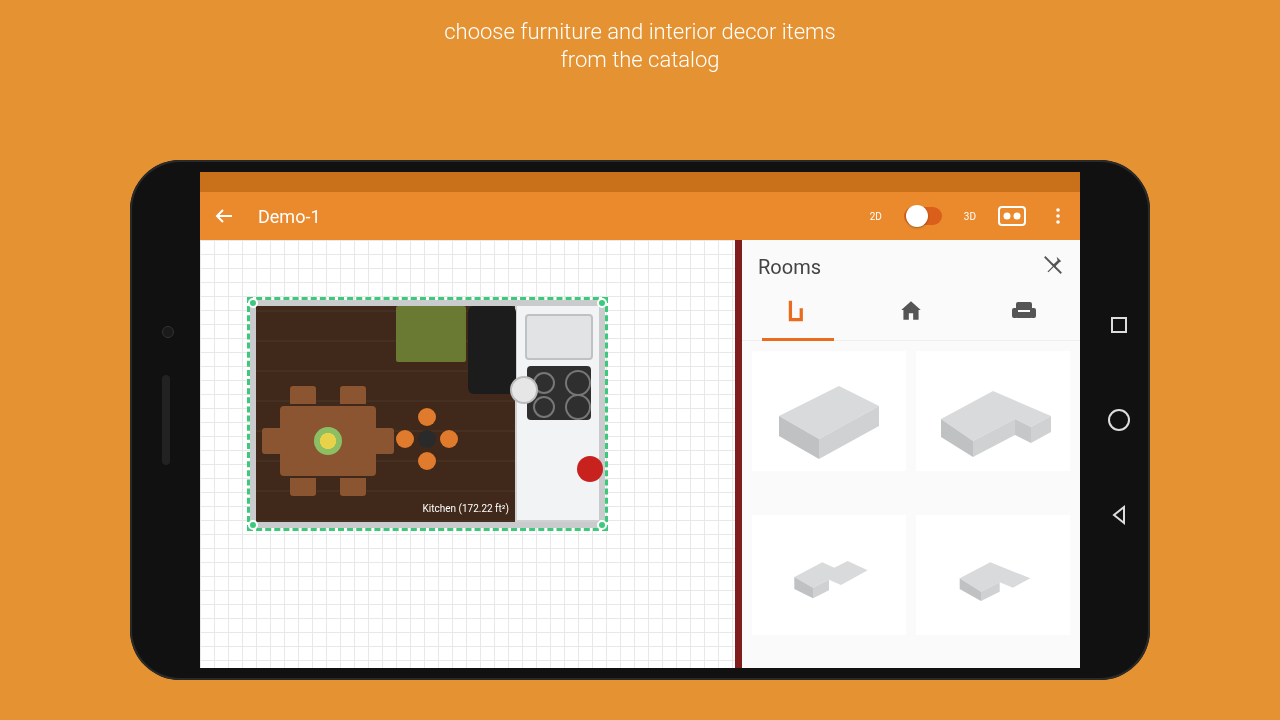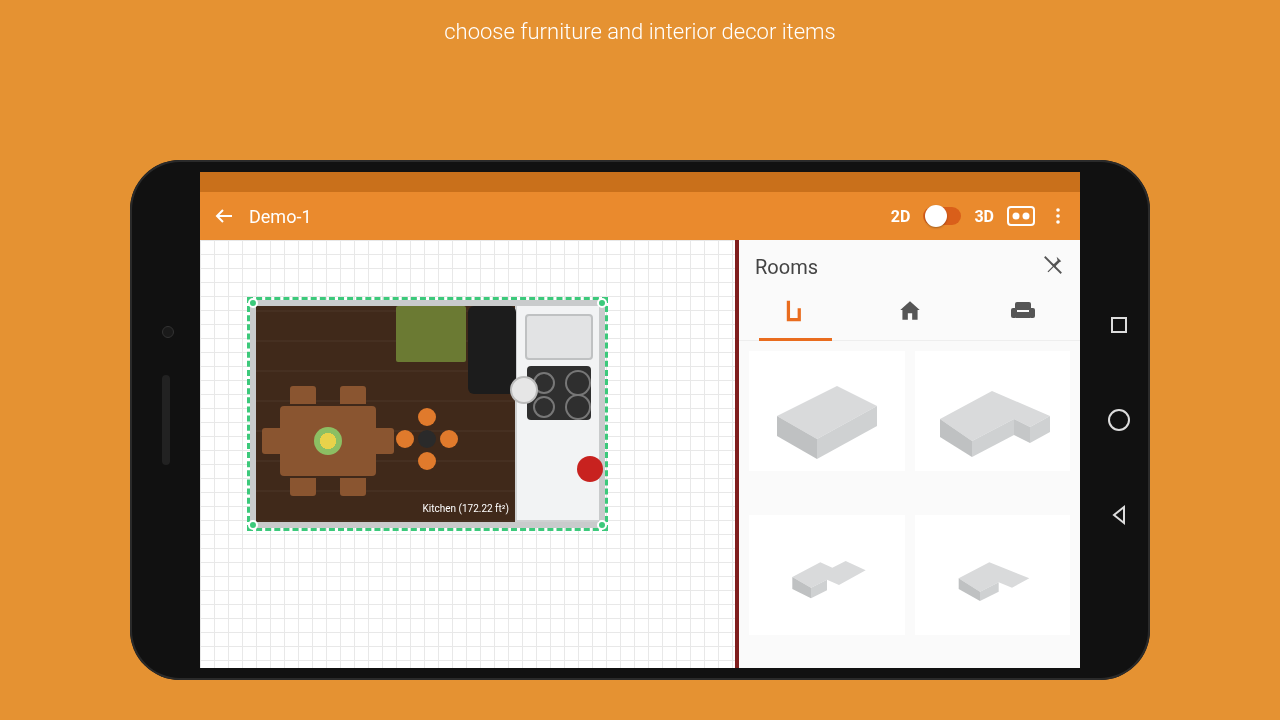--- a/index.html
+++ b/index.html
@@ -63,25 +63,25 @@
     height: 20px;
     background: #c9701b;
   }
   .appbar {
     height: 48px;
     background: #ea8a2d;
     display: flex;
     align-items: center;
     padding: 0 12px;
     color: #fff;
-    gap: 13px;
+    gap: 22px;
   }
   .appbar .back svg { display: block; }
   .appbar .title { font-size: 18px; flex: 1; }
-  .appbar .lbl { font-weight: 700; font-size: 16px; }
+  .appbar .lbl { font-weight: 400; font-size: 10px; }
   .toggle {
     width: 38px; height: 18px;
     background: #d95f1a;
     border-radius: 10px;
     position: relative;
   }
   .toggle::after {
     content: "";
     position: absolute;
     left: 2px; top: -2px;
@@ -220,21 +220,21 @@
     border-radius: 50%;
   }
   .h-tl { left: -8px;  top: -8px; }
   .h-tr { right: -8px; top: -8px; }
   .h-bl { left: -8px;  bottom: -8px; }
   .h-br { right: -8px; bottom: -8px; }
 
   .panel {
     width: 345px;
     background: #fafafa;
-    border-left: 4px solid #7f1d1d;
+    border-left: 7px solid #7f1d1d;
     display: flex;
     flex-direction: column;
   }
   .panel-head {
     display: flex; align-items: center;
     padding: 14px 16px 8px;
     gap: 10px;
   }
   .panel-head .pt { font-size: 20px; color: #444; flex: 1; }
   .tabs {
@@ -276,20 +276,21 @@
     gap: 70px;
     color: #ddd;
   }
   .navbar svg { display: block; }
 </style>
 </head>
 <body>
 
 <div class="headline">
   <div class="light">choose furniture and interior decor items</div>
+  <div class="light">from the catalog</div>
 </div>
 
 <div class="phone">
   <div class="speaker"></div>
   <div class="cam"></div>
 
   <div class="screen">
     <div class="statusbar"></div>
 
     <div class="appbar">

